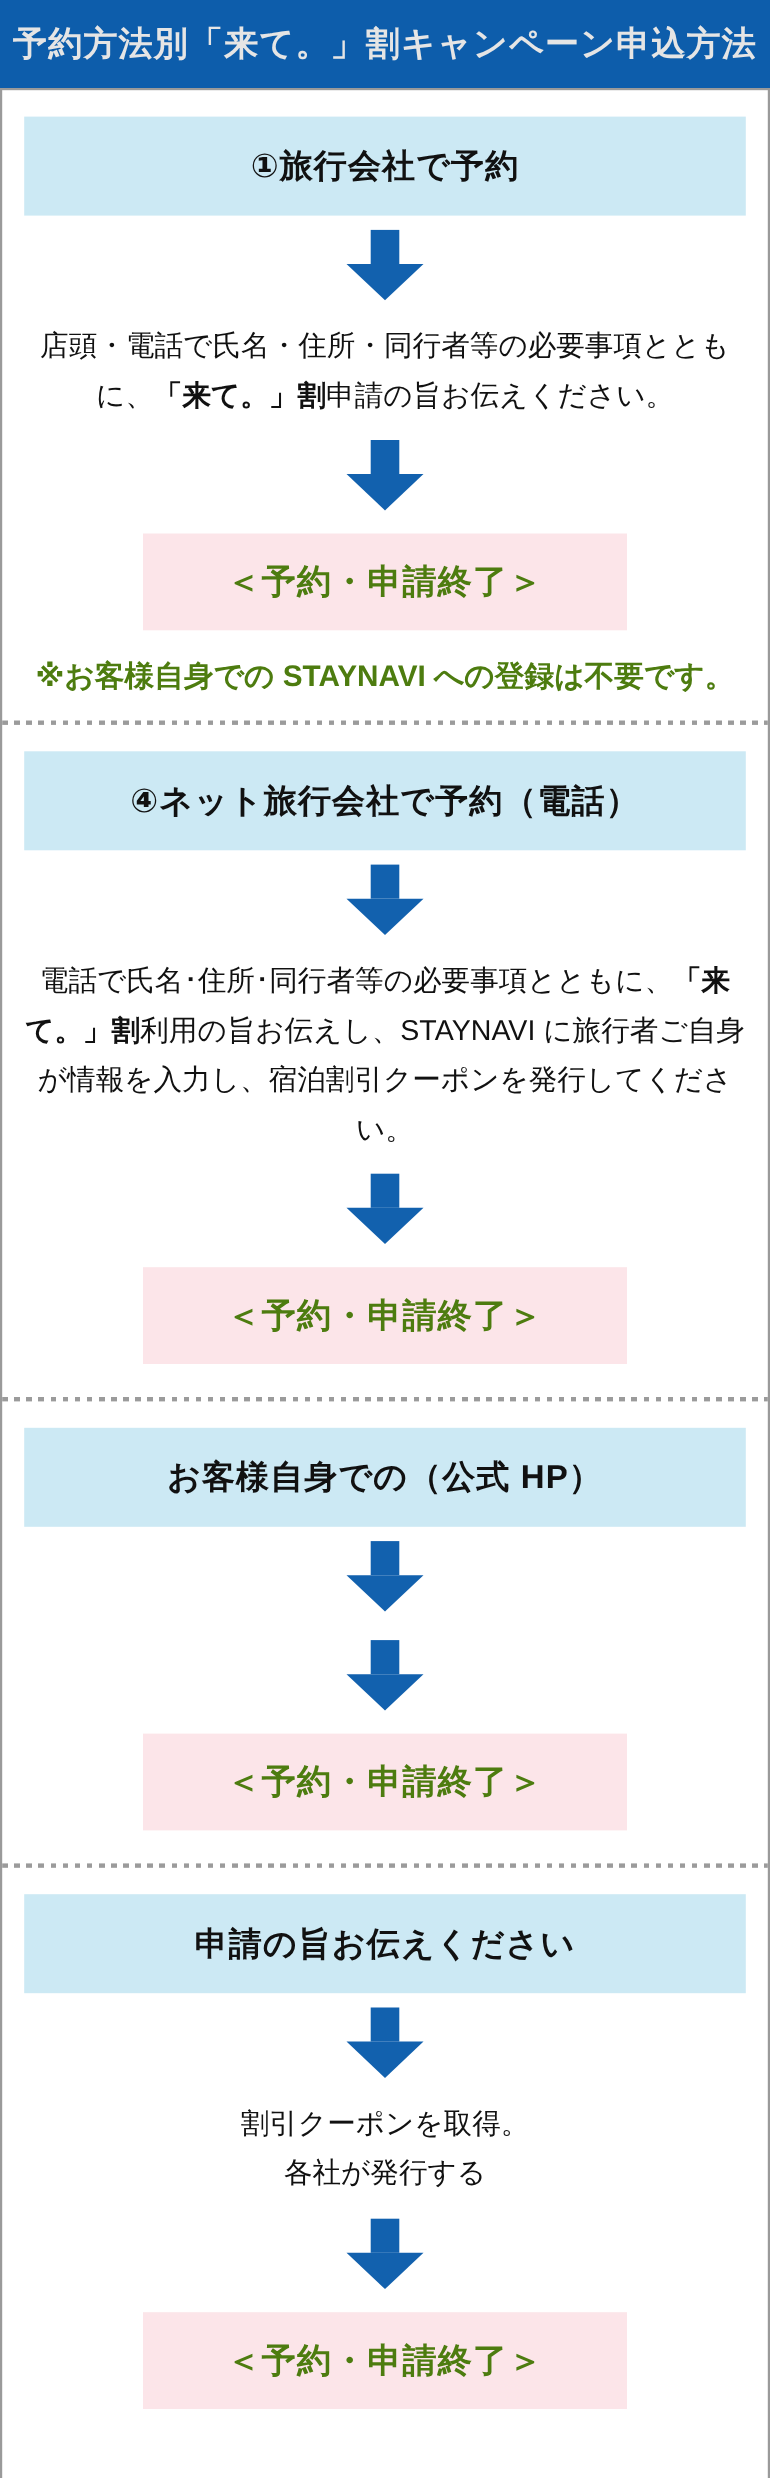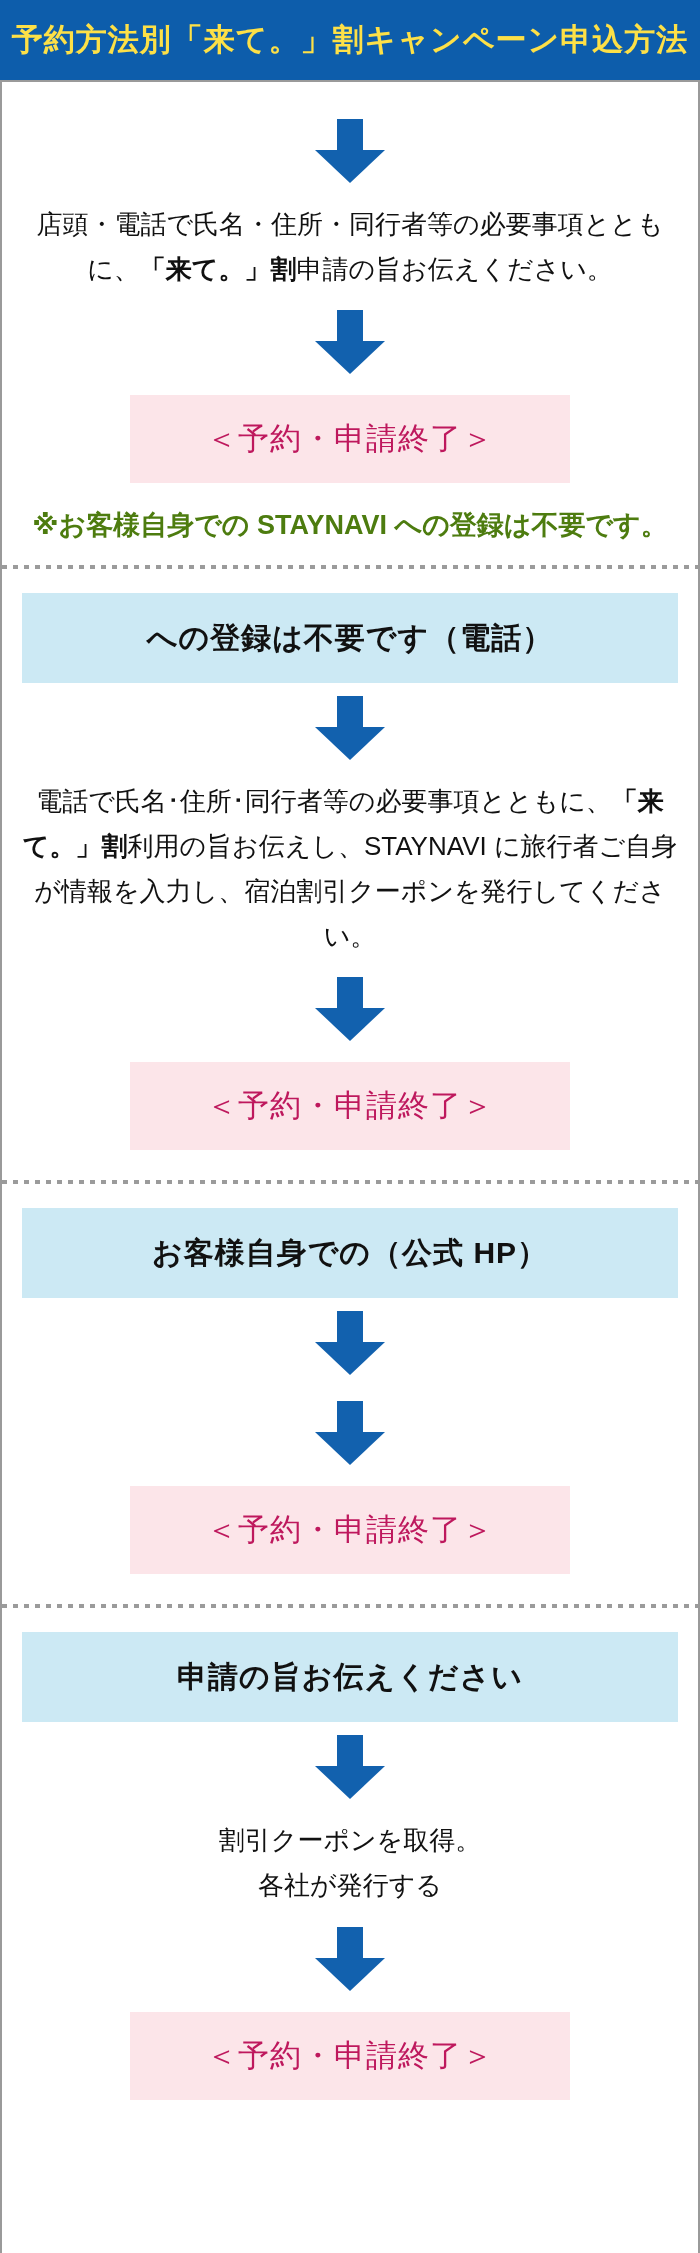--- a/index.html
+++ b/index.html
@@ -13,21 +13,21 @@
     font-family: "Liberation Sans", "DejaVu Sans", sans-serif;
     color: #111111;
     display: flex;
     flex-direction: column;
   }
 
   
   .titlebar {
     height: 80px;
     background: #0d5dab;
-    color: #fde047;
+    color: #e5e5e5;
     display: flex;
     align-items: center;
     justify-content: center;
     font-size: 31px;
     font-weight: bold;
     letter-spacing: 1px;
     flex: 0 0 auto;
   }
 
   
@@ -93,22 +93,22 @@
   .result {
     width: 440px;
     height: 88px;
     background: #fce5e9;
     display: flex;
     align-items: center;
     justify-content: center;
     margin: 8px 0;
   }
   .result .result-label {
-    color: #be185d;
-    font-weight: normal;
+    color: #4d7c0f;
+    font-weight: bold;
     font-size: 31px;
     letter-spacing: 1px;
   }
 
   p.note {
     margin: 16px 0 0 0;
     color: #4d7c0f;
     font-weight: bold;
     font-size: 27px;
     text-align: center;
@@ -126,40 +126,43 @@
 </head>
 <body>
 
 <header class="titlebar">
   <span>予約方法別「来て。」割キャンペーン申込方法</span>
 </header>
 
 <main class="content-box">
 
   <section class="flow">
+    <div class="sec-header">
+      <span>①旅行会社で予約</span>
+    </div>
     <div class="arrow">
       <span class="stem"></span>
       <span class="head"></span>
     </div>
     <p class="body"><span>店頭・電話で氏名・住所・同行者等の必要事項とともに、</span><span class="b">「来て。」割</span><span>申請の旨お伝えください。</span></p>
     <div class="arrow">
       <span class="stem"></span>
       <span class="head"></span>
     </div>
     <div class="result">
       <span class="result-label">＜予約・申請終了＞</span>
     </div>
     <p class="note">※お客様自身での STAYNAVI への登録は不要です。</p>
   </section>
 
   <div class="sep"></div>
 
   <section class="flow">
     <div class="sec-header">
-      <span>への登録は不要です（電話）</span>
+      <span>④ネット旅行会社で予約（電話）</span>
     </div>
     <div class="arrow">
       <span class="stem"></span>
       <span class="head"></span>
     </div>
     <p class="body"><span>電話で氏名･住所･同行者等の必要事項とともに、</span><span class="b">「来て。」割</span><span>利用の旨お伝えし、STAYNAVI に旅行者ご自身が情報を入力し、宿泊割引クーポンを発行してください。</span></p>
     <div class="arrow">
       <span class="stem"></span>
       <span class="head"></span>
     </div>

